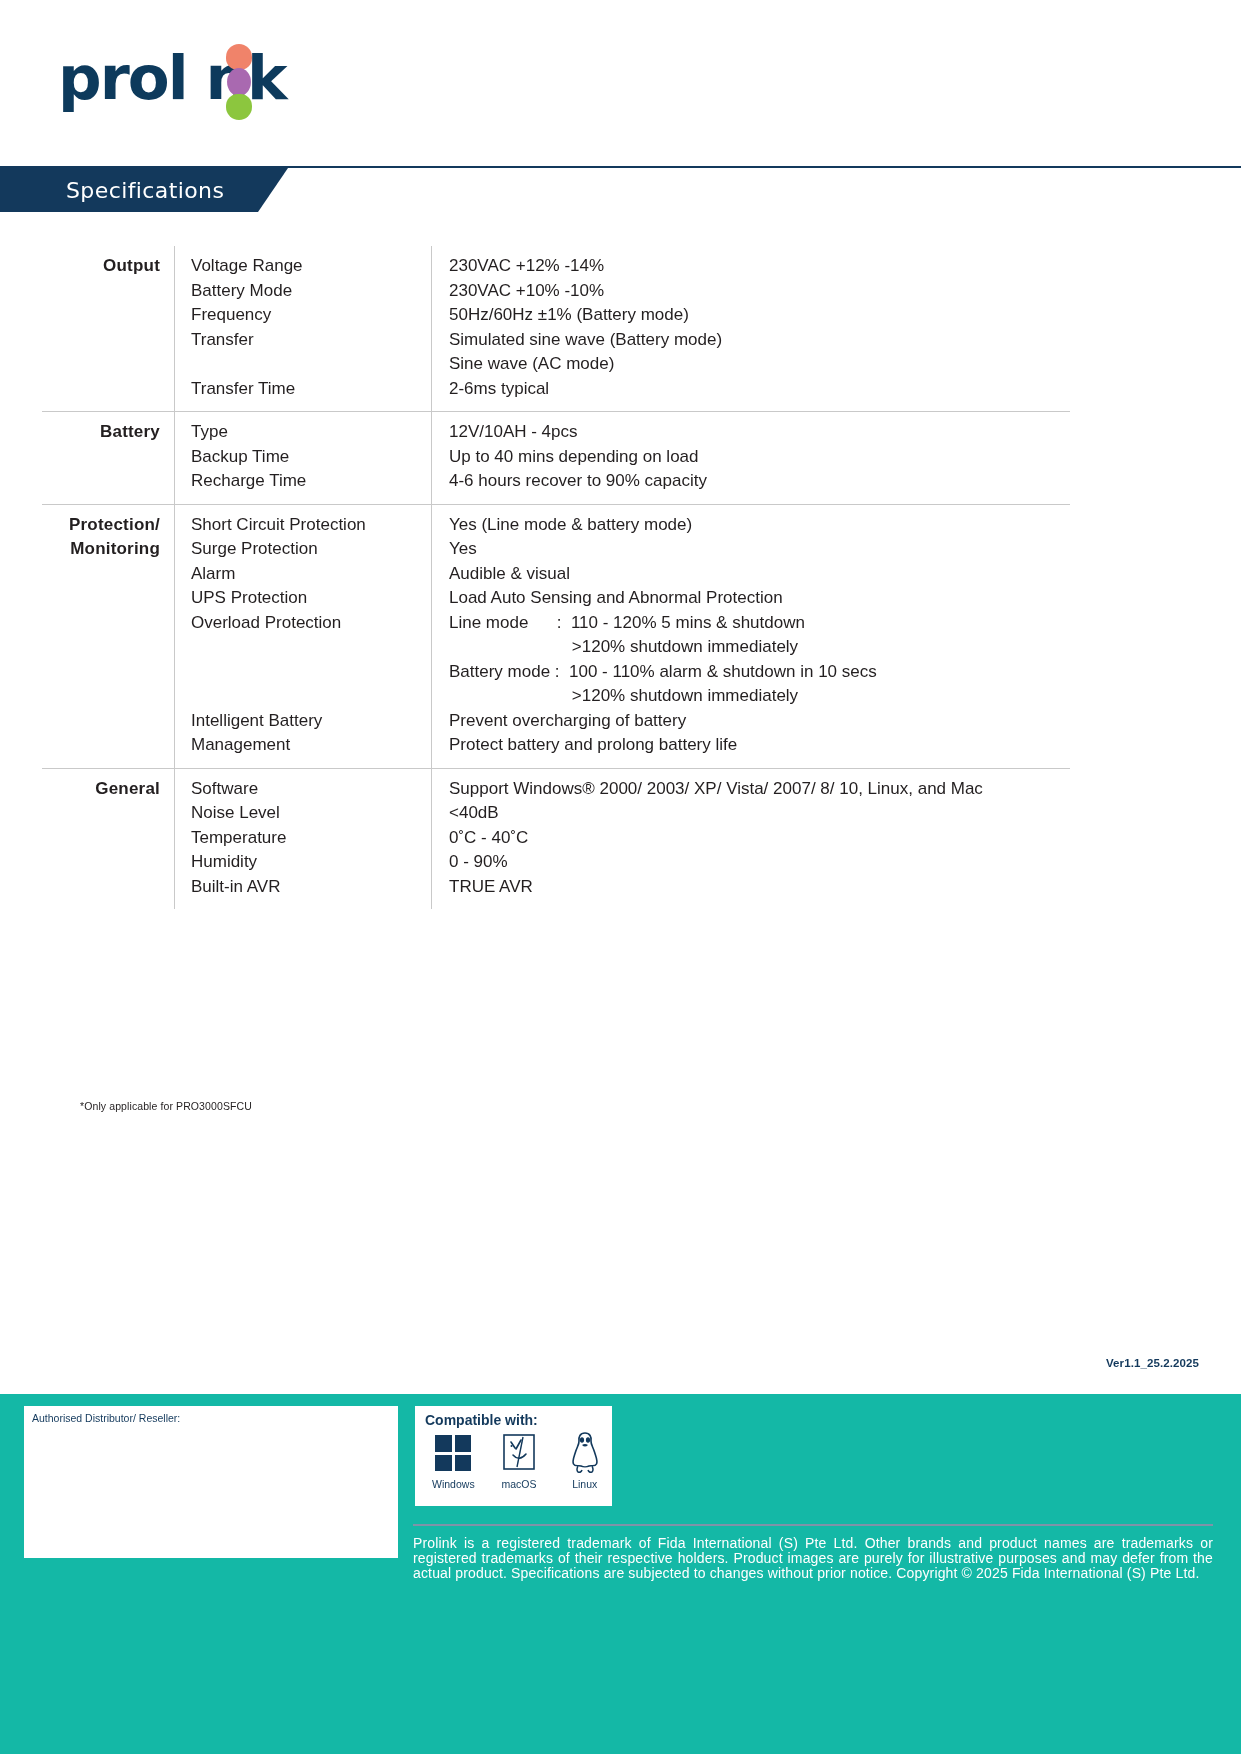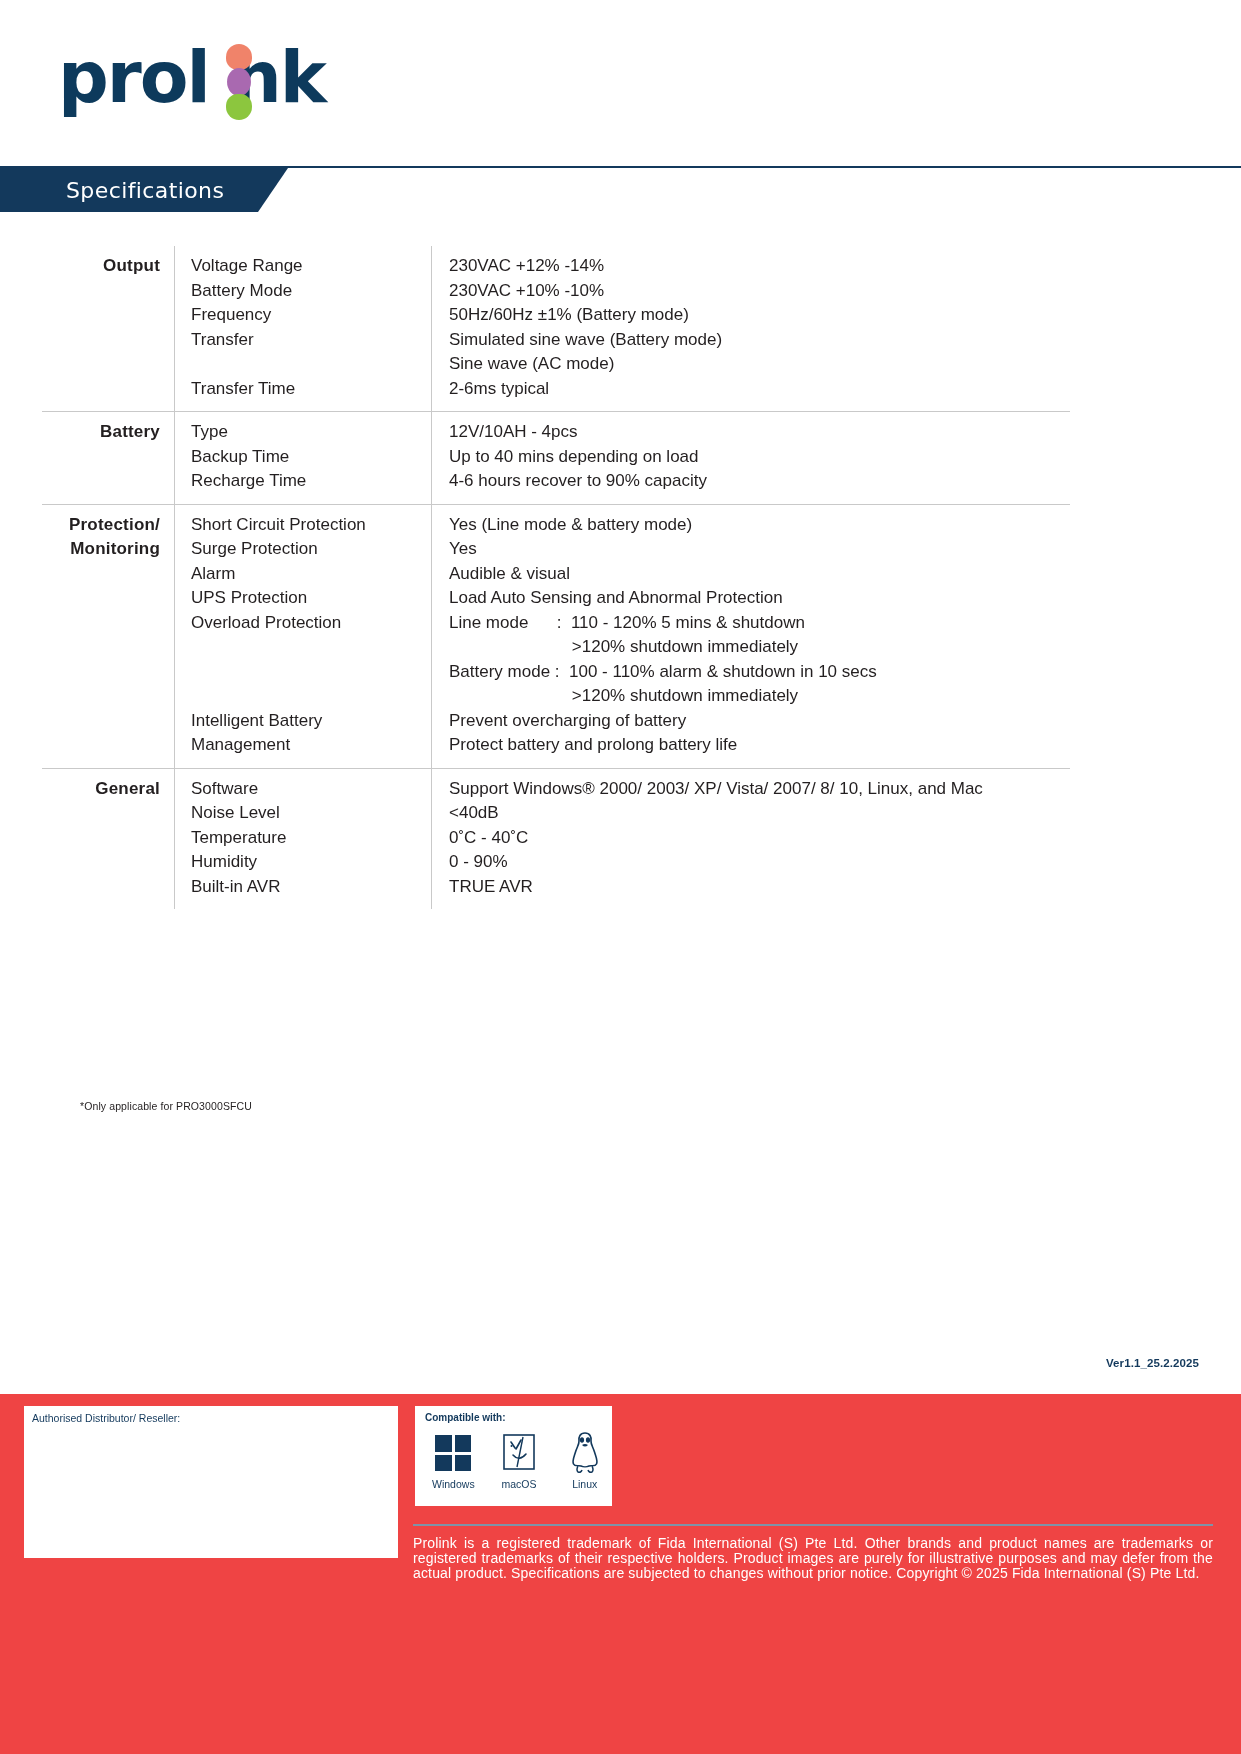--- a/index.html
+++ b/index.html
@@ -20,21 +20,21 @@
   
   .logo-area {
     position: absolute;
     left: 58px;
     top: 30px;
     width: 320px;
     height: 95px;
   }
   .logo-text {
     font-family: "DejaVu Sans", sans-serif;
-    font-size: 71px;
+    font-size: 61px;
     font-weight: 700;
     letter-spacing: -2px;
     color: #0d3a5c;
     line-height: 95px;
     position: relative;
     white-space: nowrap;
   }
   .logo-dots {
     position: absolute;
     left: 168px;
@@ -164,21 +164,21 @@
     letter-spacing: 0.1px;
   }
 
   
   .footer {
     position: absolute;
     left: 0;
     top: 1394px;
     width: 1241px;
     height: 360px;
-    background: #ef4444;
+    background: #14b8a6;
   }
   .distributor-box {
     position: absolute;
     left: 24px;
     top: 12px;
     width: 374px;
     height: 152px;
     background: #ffffff;
   }
   .distributor-label {
@@ -193,21 +193,21 @@
     left: 415px;
     top: 12px;
     width: 197px;
     height: 100px;
     background: #ffffff;
   }
   .compat-label {
     position: absolute;
     left: 10px;
     top: 6px;
-    font-size: 10px;
+    font-size: 14px;
     font-weight: 700;
     color: #13395c;
   }
   .compat-icons {
     position: absolute;
     left: 0;
     top: 24px;
     width: 197px;
     display: flex;
     justify-content: space-around;

